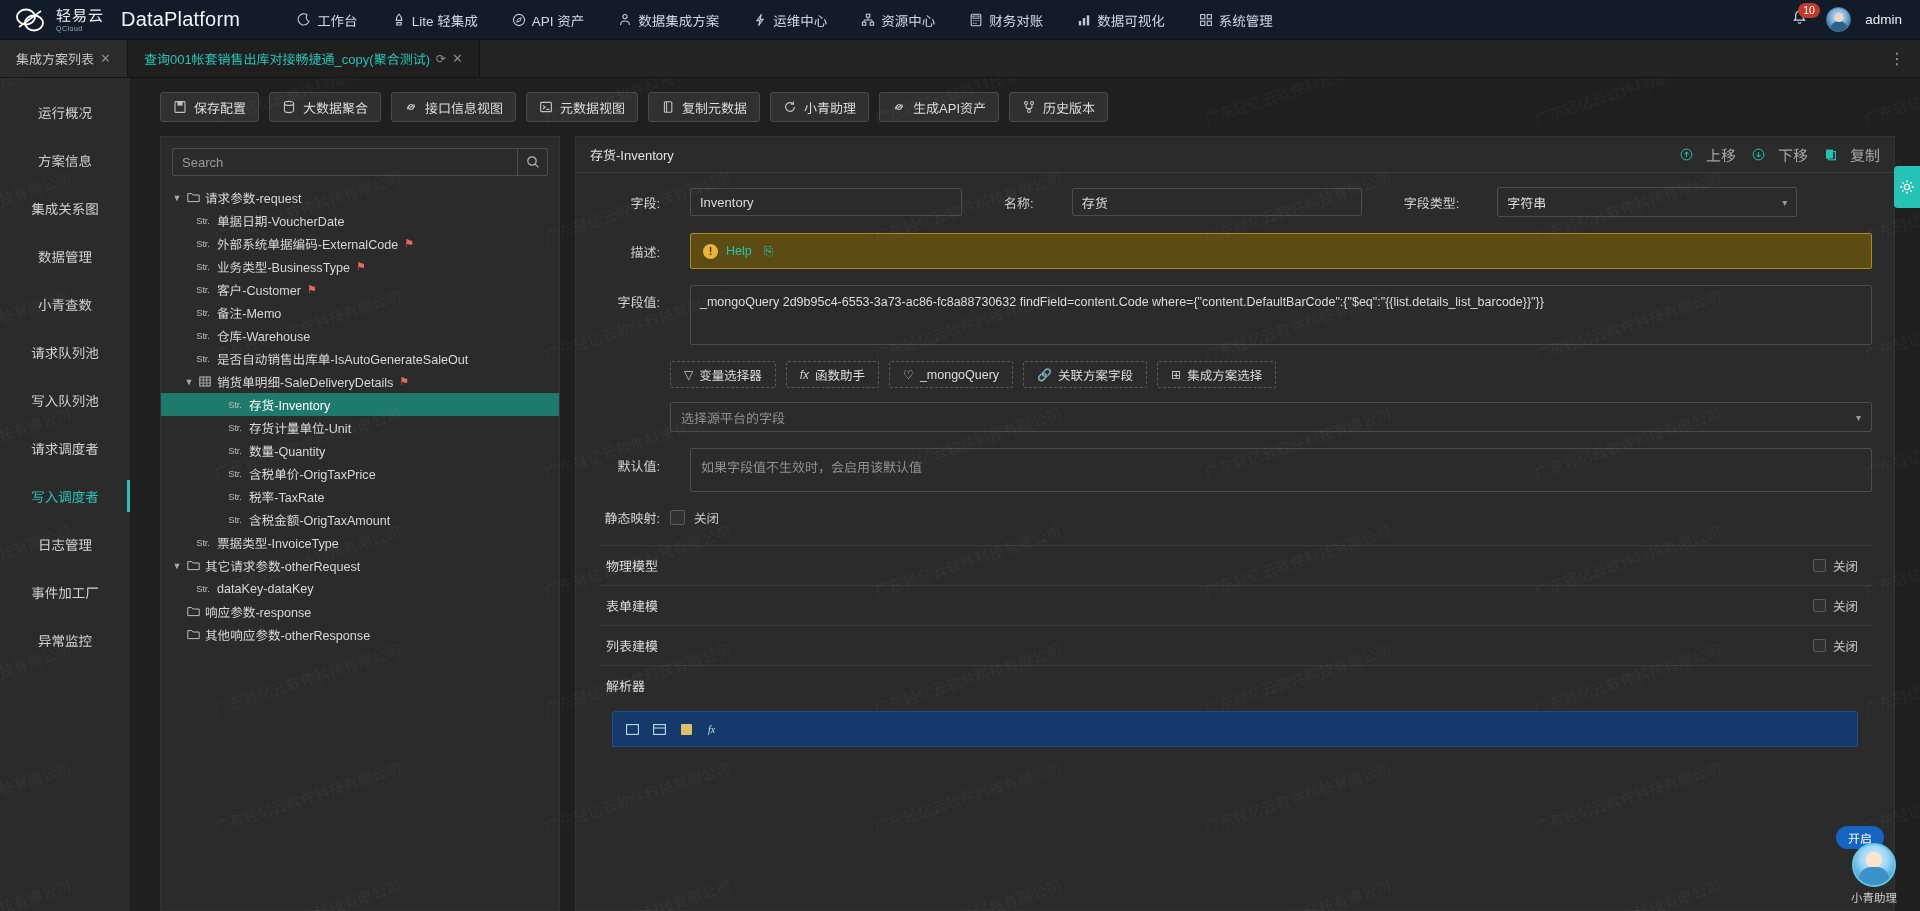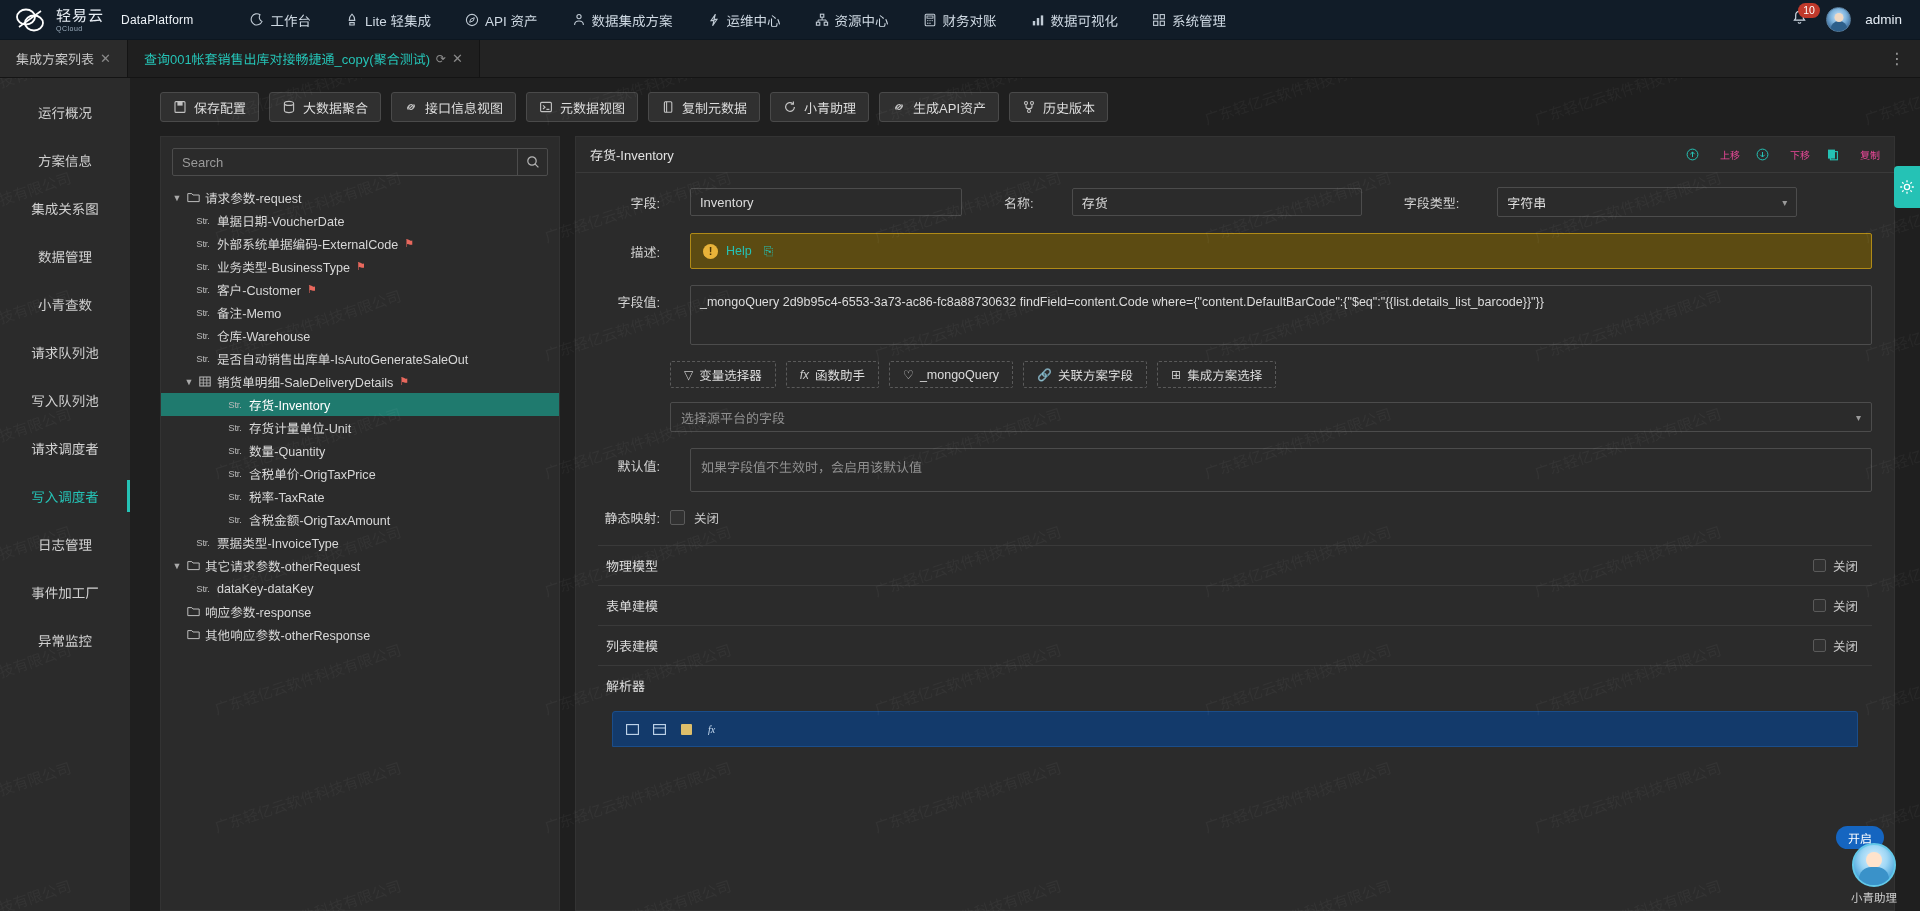--- a/index.html
+++ b/index.html
@@ -35,21 +35,21 @@
     padding: 0 14px 0 14px;
     border-bottom: 1px solid #0c1620;
   }
   .brand { display: flex; align-items: center; gap: 8px; margin-right: 18px; }
   .logo-mark { width: 34px; height: 26px; position: relative; flex: none; }
   .brand-cn {
     display: flex; flex-direction: column; align-items: flex-start; line-height: 1;
   }
   .brand-cn .cn { font-size: 15px; color: #e8eef5; letter-spacing: 1px; font-weight: normal;}
   .brand-cn .sub { font-size: 7px; color: #9fb0c0; letter-spacing: .5px; margin-top: 2px;}
-  .brand-title { font-size: 12px; color: #eef3f8; margin-left: 9px; letter-spacing: .2px;}
+  .brand-title { font-size: 20px; color: #eef3f8; margin-left: 9px; letter-spacing: .2px;}
   .nav-items { display: flex; align-items: center; gap: 0px; margin-left: 22px; }
   .nav-item {
     display: flex; align-items: center; gap: 6px;
     padding: 0 17px; height: 40px; cursor: pointer;
     font-size: 13.5px; color: #cfd9e3; white-space: nowrap;
   }
   .nav-icon { width: 14px; height: 14px; flex: none; opacity: .92; }
   .nav-right { margin-left: auto; display: flex; align-items: center; gap: 14px; padding-right: 4px;}
   .bell-wrap { position: relative; width: 22px; height: 22px; cursor: pointer;}
   .badge {
@@ -177,21 +177,21 @@
     flex: 1; background: #2b2b2b; margin-left: 15px; margin-right: 25px;
     display: flex; flex-direction: column; min-width: 0; min-height: 0;
     border: 1px solid #333; overflow: hidden;
   }
   .detail-head {
     height: 36px; display: flex; align-items: center;
     padding: 0 14px; border-bottom: 1px solid #3a3a3a; flex: none;
   }
   .detail-title { font-size: 13px; color: #e2e2e2; }
   .detail-actions { margin-left: auto; display: flex; align-items: center; gap: 16px; }
-  .daction { display: flex; align-items: center; gap: 21px; font-size: 10px; color: #ec4899; cursor: pointer;}
+  .daction { display: flex; align-items: center; gap: 13px; font-size: 15px; color: #a3a3a3; cursor: pointer;}
   .daction .di { width: 13px; height: 13px; flex: none; }
 
   .detail-body { flex: 1; overflow: auto; padding: 14px 22px 0 22px; }
   .frow { display: flex; align-items: center; margin-bottom: 16px; gap: 20px; }
   .flabel { font-size: 13px; color: #d0d0d0; width: 62px; text-align: right; flex: none; margin-right: 10px;}
   .finput {
     height: 28px; background: #2b2b2b; border: 1px solid #4c4c4c;
     color: #dcdcdc; font-size: 13px; padding: 0 9px; border-radius: 2px;
     outline: none; font-family: "Liberation Sans", sans-serif;
   }

